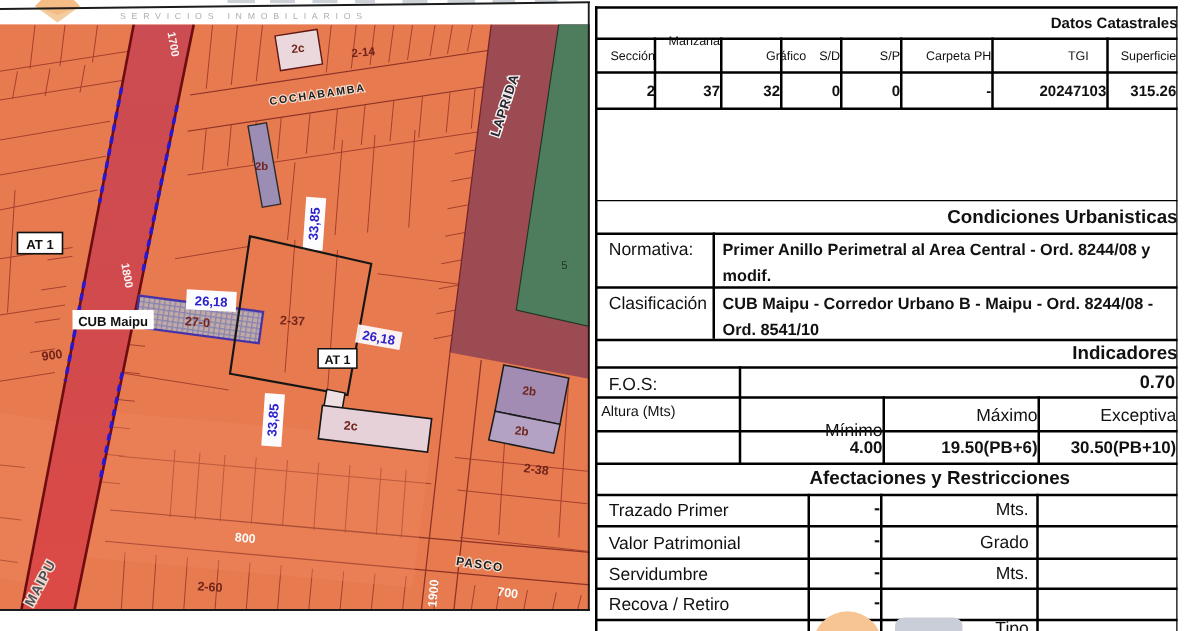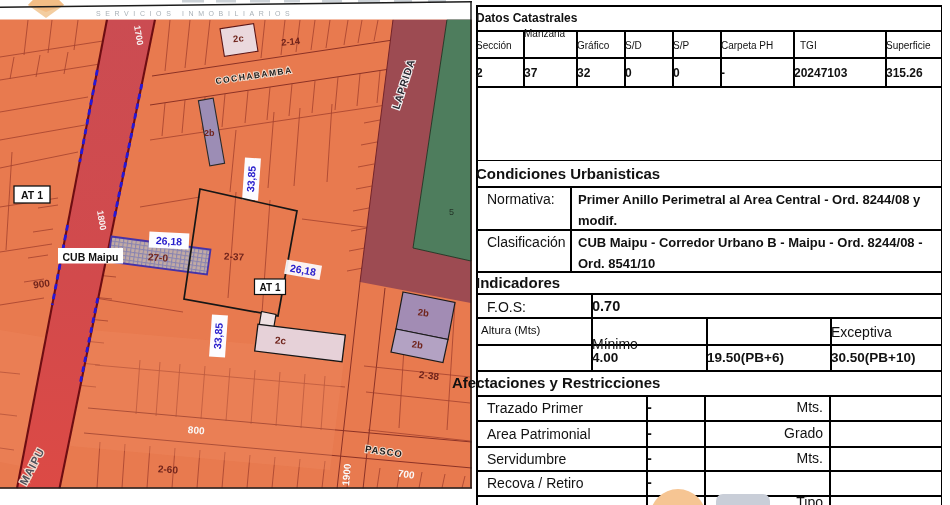--- a/index.html
+++ b/index.html
@@ -3,21 +3,21 @@
 <meta charset="utf-8">
 <style>
 html,body{margin:0;padding:0;background:#ffffff;}
 body{width:950px;height:505px;overflow:hidden;font-family:"Liberation Sans",sans-serif;}
 #root{position:relative;width:950px;height:505px;overflow:hidden;background:#fff;}
 .abs{position:absolute;}
 .hl{position:absolute;background:#000;}
 .vl{position:absolute;background:#000;}
 .t{position:absolute;color:#111;white-space:nowrap;}
 .b{font-weight:bold;}
-.ctr{text-align:left;}
+.ctr{text-align:right;}
 </style>
 </head>
 <body>
 <div id="root">
 
 <svg class="abs" style="left:0;top:0" width="472" height="505" viewBox="0 0 472 505">
 <defs>
 <linearGradient id="maipug" x1="0" y1="20" x2="0" y2="489" gradientUnits="userSpaceOnUse">
 <stop offset="0" stop-color="#cb4c52"></stop>
 <stop offset="0.55" stop-color="#d24a4c"></stop>
@@ -239,21 +239,21 @@
 <div class="vl" style="left:940.5px;top:5px;width:1.5px;height:83px"></div>
 
 <div class="t b ctr" style="left:476px;top:11px;width:466px;font-size:12px">Datos Catastrales</div>
 
 <div class="t ctr" style="left:476px;top:40px;width:48px;font-size:10px">Sección</div>
 <div class="t ctr" style="left:524px;top:28px;width:52px;font-size:10px">Manzana</div>
 <div class="t ctr" style="left:577px;top:40px;width:68px;font-size:10px">Gráfico</div>
 <div class="t ctr" style="left:625px;top:40px;width:47px;font-size:10px">S/D</div>
 <div class="t ctr" style="left:673px;top:40px;width:47px;font-size:10px">S/P</div>
 <div class="t ctr" style="left:721px;top:40px;width:72px;font-size:10px">Carpeta PH</div>
-<div class="t ctr" style="left:800px;top:40px;width:91px;font-size:10px">TGI</div>
+<div class="t ctr" style="left:780px;top:40px;width:91px;font-size:10px">TGI</div>
 <div class="t ctr" style="left:886px;top:40px;width:55px;font-size:10px">Superficie</div>
 
 <div class="t b ctr" style="left:476px;top:66px;width:48px;font-size:12px">2</div>
 <div class="t b ctr" style="left:524px;top:66px;width:52px;font-size:12px">37</div>
 <div class="t b ctr" style="left:577px;top:66px;width:47px;font-size:12px">32</div>
 <div class="t b ctr" style="left:625px;top:66px;width:47px;font-size:12px">0</div>
 <div class="t b ctr" style="left:673px;top:66px;width:47px;font-size:12px">0</div>
 <div class="t b ctr" style="left:721px;top:66px;width:72px;font-size:12px">-</div>
 <div class="t b ctr" style="left:794px;top:66px;width:91px;font-size:12px">20247103</div>
 <div class="t b ctr" style="left:886px;top:66px;width:55px;font-size:12px">315.26</div>
@@ -282,20 +282,21 @@
 <div class="vl" style="left:706px;top:317px;width:1.5px;height:54px"></div>
 <div class="vl" style="left:830px;top:317px;width:1.5px;height:54px"></div>
 
 <div class="t b ctr" style="left:476px;top:274px;width:466px;font-size:15px">Indicadores</div>
 
 <div class="t" style="left:487px;top:299px;font-size:14px">F.O.S:</div>
 <div class="t b ctr" style="left:592px;top:298px;width:348px;font-size:14.5px">0.70</div>
 
 <div class="t" style="left:481px;top:324px;font-size:11.5px">Altura (Mts)</div>
 <div class="t ctr" style="left:592px;top:336px;width:114px;font-size:14px">Mínimo</div>
+<div class="t ctr" style="left:707px;top:324px;width:123px;font-size:14px">Máximo</div>
 <div class="t ctr" style="left:831px;top:324px;width:110px;font-size:14px">Exceptiva</div>
 
 <div class="t b ctr" style="left:592px;top:350px;width:114px;font-size:13.5px">4.00</div>
 <div class="t b ctr" style="left:707px;top:350px;width:123px;font-size:13.5px">19.50(PB+6)</div>
 <div class="t b ctr" style="left:831px;top:350px;width:110px;font-size:13.5px">30.50(PB+10)</div>
 
 <div class="hl" style="left:476px;top:395px;width:466px;height:1.5px"></div>
 <div class="hl" style="left:476px;top:420px;width:466px;height:1.5px"></div>
 <div class="hl" style="left:476px;top:446px;width:466px;height:1.5px"></div>
 <div class="hl" style="left:476px;top:470px;width:466px;height:1.5px"></div>
@@ -303,21 +304,21 @@
 <div class="vl" style="left:646px;top:395px;width:1.5px;height:110px"></div>
 <div class="vl" style="left:704px;top:395px;width:1.5px;height:110px"></div>
 <div class="vl" style="left:829px;top:395px;width:1.5px;height:110px"></div>
 
 <div class="t b ctr" style="left:452px;top:374px;width:404px;font-size:15px">Afectaciones y Restricciones</div>
 
 <div class="t" style="left:487px;top:400px;font-size:14px">Trazado Primer</div>
 <div class="t b ctr" style="left:647px;top:399px;width:57px;font-size:14.5px">-</div>
 <div class="t" style="left:705px;top:399px;width:118px;font-size:14px;text-align:right">Mts.</div>
 
-<div class="t" style="left:487px;top:426px;font-size:14px">Area Patrimonial</div>
+<div class="t" style="left:487px;top:426px;font-size:14px">Valor Patrimonial</div>
 <div class="t b ctr" style="left:647px;top:425px;width:57px;font-size:14.5px">-</div>
 <div class="t" style="left:705px;top:425px;width:118px;font-size:14px;text-align:right">Grado</div>
 
 <div class="t" style="left:487px;top:451px;font-size:14px">Servidumbre</div>
 <div class="t b ctr" style="left:647px;top:450px;width:57px;font-size:14.5px">-</div>
 <div class="t" style="left:705px;top:450px;width:118px;font-size:14px;text-align:right">Mts.</div>
 
 <div class="t" style="left:487px;top:475px;font-size:14px">Recova / Retiro</div>
 <div class="t b ctr" style="left:647px;top:474px;width:57px;font-size:14.5px">-</div>
 <div class="t" style="left:705px;top:494px;width:118px;font-size:14px;text-align:right">Tipo</div>

